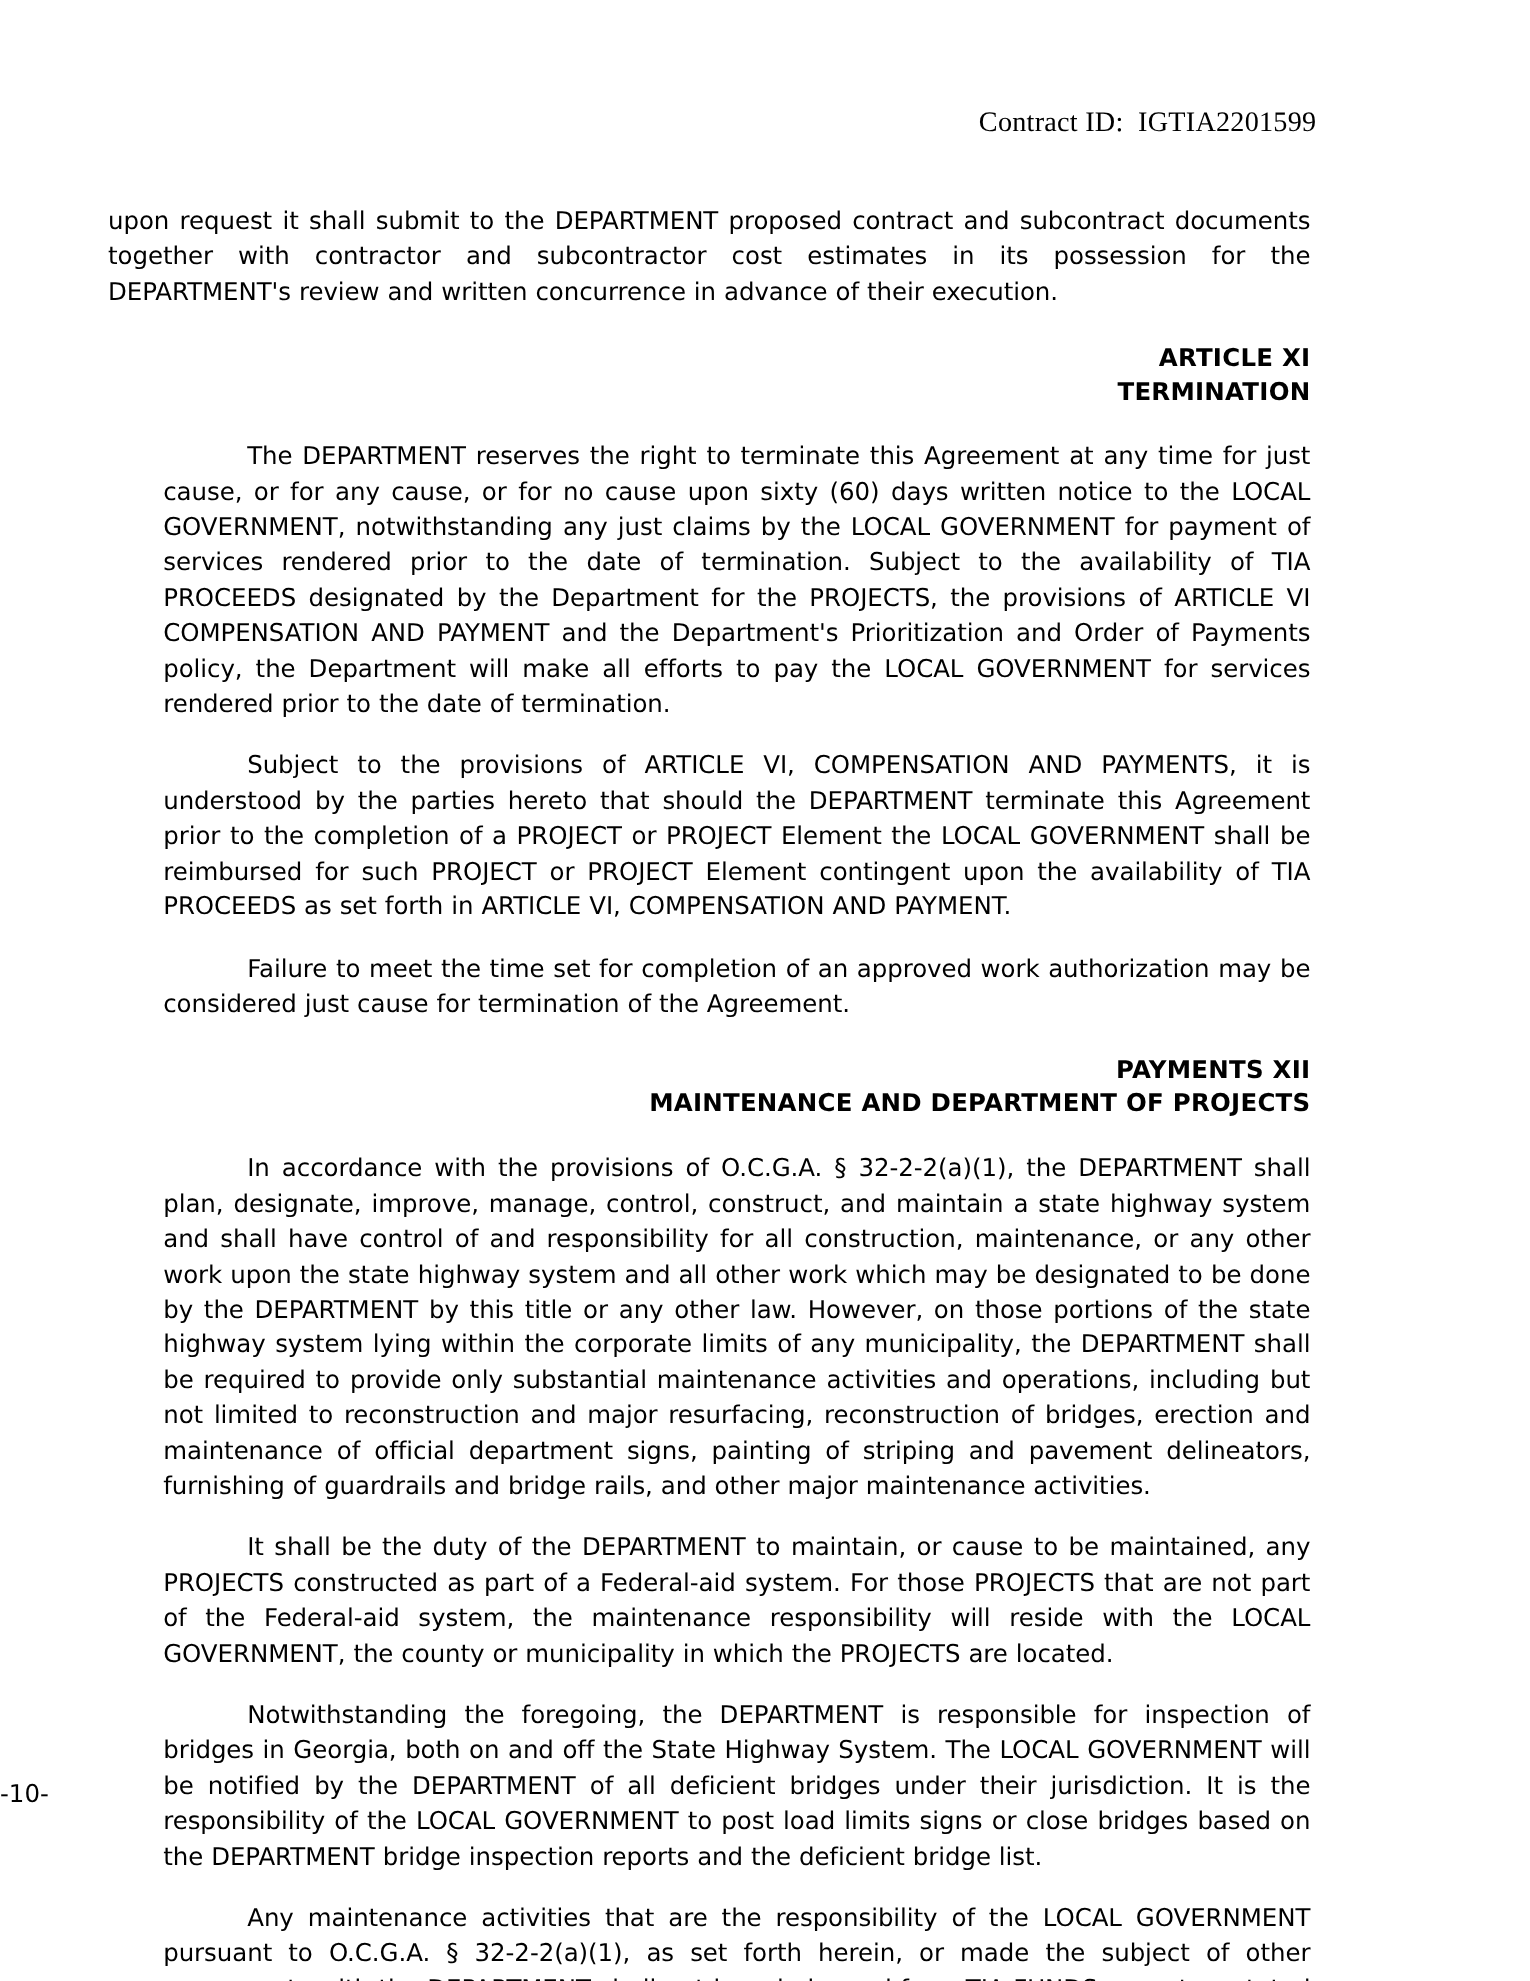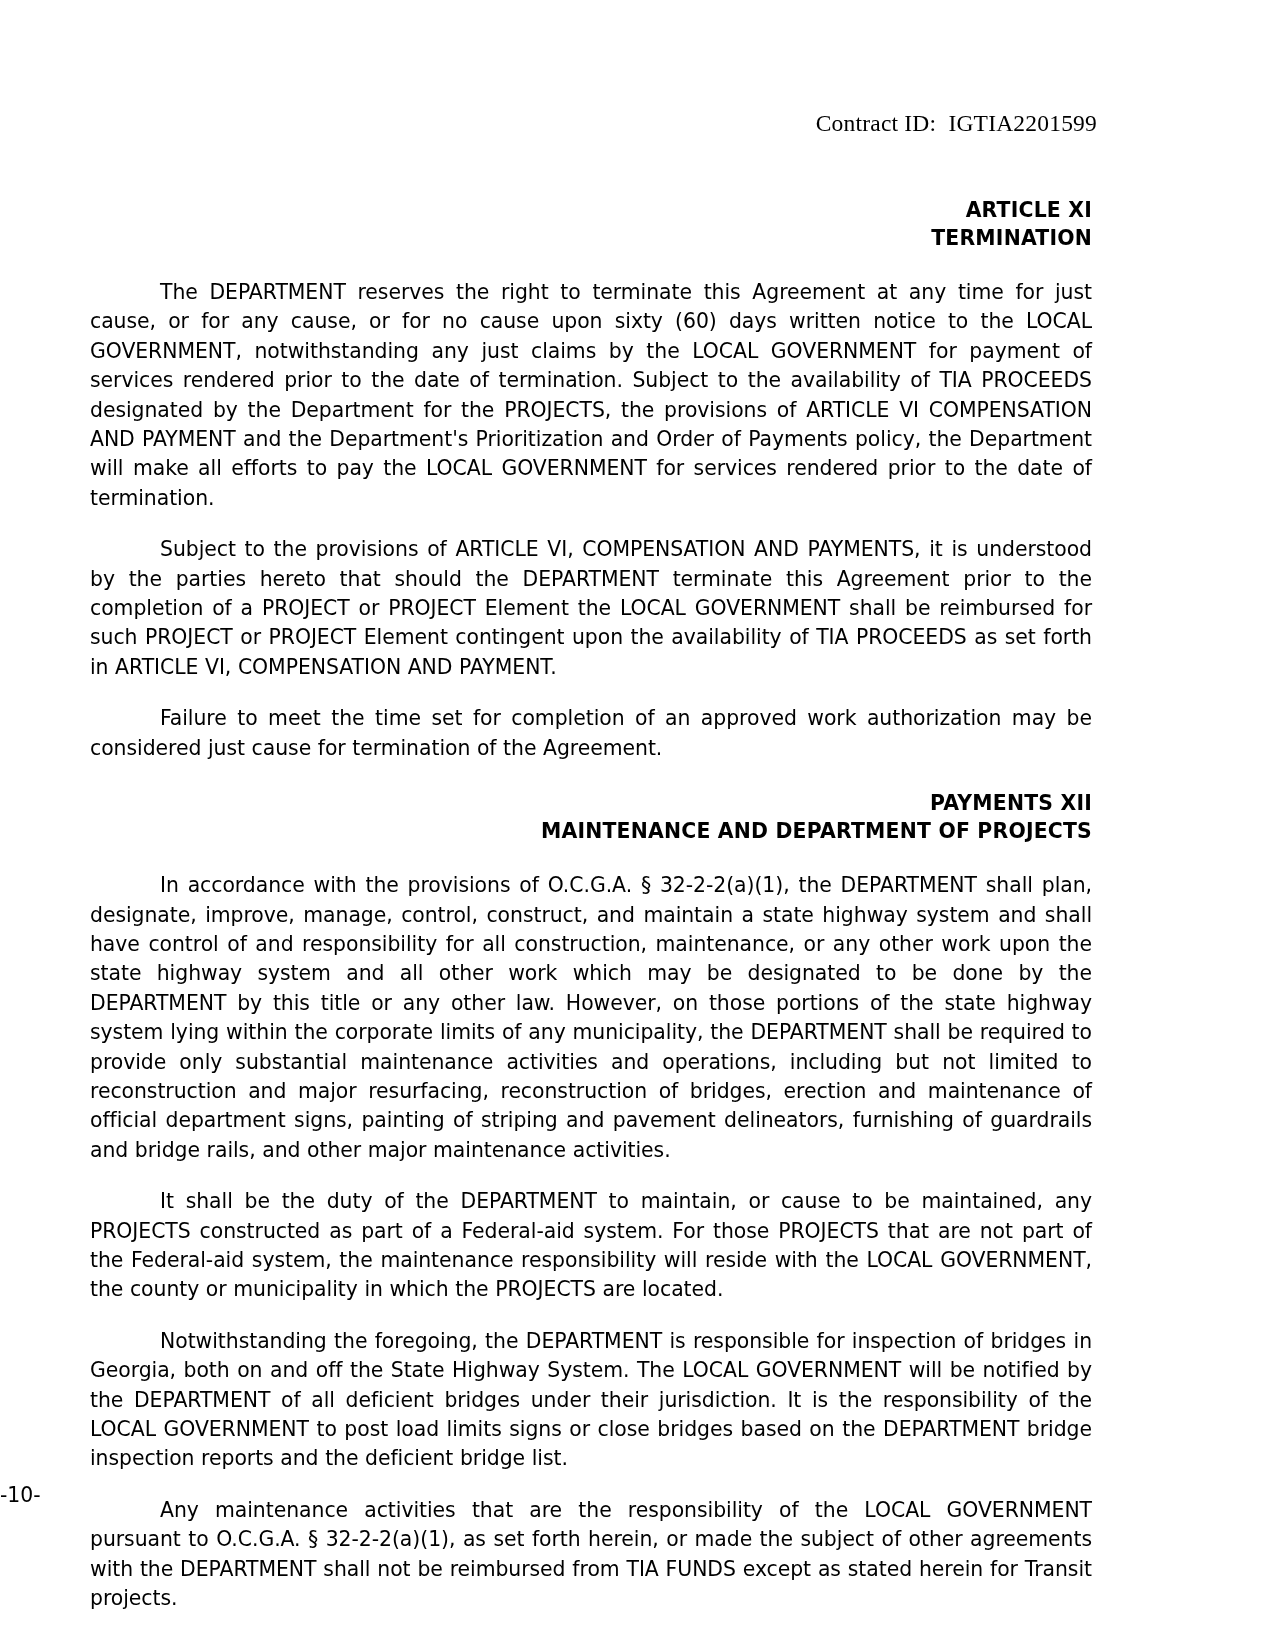--- a/index.html
+++ b/index.html
@@ -18,21 +18,21 @@
   .page {
     position: absolute;
     top: 0;
     left: 0;
     width: 1275px;
     height: 1651px;
     background: #fff;
   }
   .header {
     position: absolute;
-    top: 110px;
+    top: 89px;
     left: 0;
     width: 1275px;
     padding-right: 178px;
     box-sizing: border-box;
     text-align: right;
     font-family: "Liberation Serif", "DejaVu Serif", serif;
     font-size: 23.5px;
     letter-spacing: 0.2px;
     white-space: pre;
   }
@@ -46,20 +46,21 @@
     margin: 0 0 0 0;
     font-size: 20.4px;
     line-height: 29.4px;
     text-align: justify;
     text-justify: inter-word;
     letter-spacing: -0.05px;
     word-spacing: 0.2px;
   }
   p.indent {
     text-indent: 70px;
+    margin-left: 46px;
   }
   p.gap {
     margin-top: 22px;
   }
   .heading-block {
     margin-top: 26px;
     margin-bottom: 26px;
     text-align: right;
   }
   .heading-line {
@@ -77,20 +78,21 @@
   }
 </style>
 </head>
 <body>
 
 <div class="page">
 
   <div class="header">Contract ID:  IGTIA2201599</div>
 
   <div class="content" id="content-root">
+      <p class="para">upon request it shall submit to the DEPARTMENT proposed contract and subcontract documents together with contractor and subcontractor cost estimates in its possession for the DEPARTMENT's review and written concurrence in advance of their execution.</p>
       <div class="heading-block">
         <div class="heading-line">ARTICLE XI</div>
         <div class="heading-line">TERMINATION</div>
       </div>
       <p class="para indent">The DEPARTMENT reserves the right to terminate this Agreement at any time for just cause, or for any cause, or for no cause upon sixty (60) days written notice to the LOCAL GOVERNMENT, notwithstanding any just claims by the LOCAL GOVERNMENT for payment of services rendered prior to the date of termination.  Subject to the availability of TIA PROCEEDS designated by the Department for the PROJECTS, the provisions of ARTICLE VI COMPENSATION AND PAYMENT and the Department's Prioritization and Order of Payments policy, the Department will make all efforts to pay the LOCAL GOVERNMENT for services rendered prior to the date of termination.</p>
       <p class="para indent gap">Subject to the provisions of ARTICLE VI, COMPENSATION AND PAYMENTS, it is understood by the parties hereto that should the DEPARTMENT terminate this Agreement prior to the completion of a PROJECT or PROJECT Element the LOCAL GOVERNMENT shall be reimbursed for such PROJECT or PROJECT Element contingent upon the availability of TIA PROCEEDS as set forth in ARTICLE VI, COMPENSATION AND PAYMENT.</p>
       <p class="para indent gap">Failure to meet the time set for completion of an approved work authorization may be considered just cause for termination of the Agreement.</p>
       <div class="heading-block">
         <div class="heading-line">PAYMENTS XII</div>
         <div class="heading-line">MAINTENANCE AND DEPARTMENT OF PROJECTS</div>

